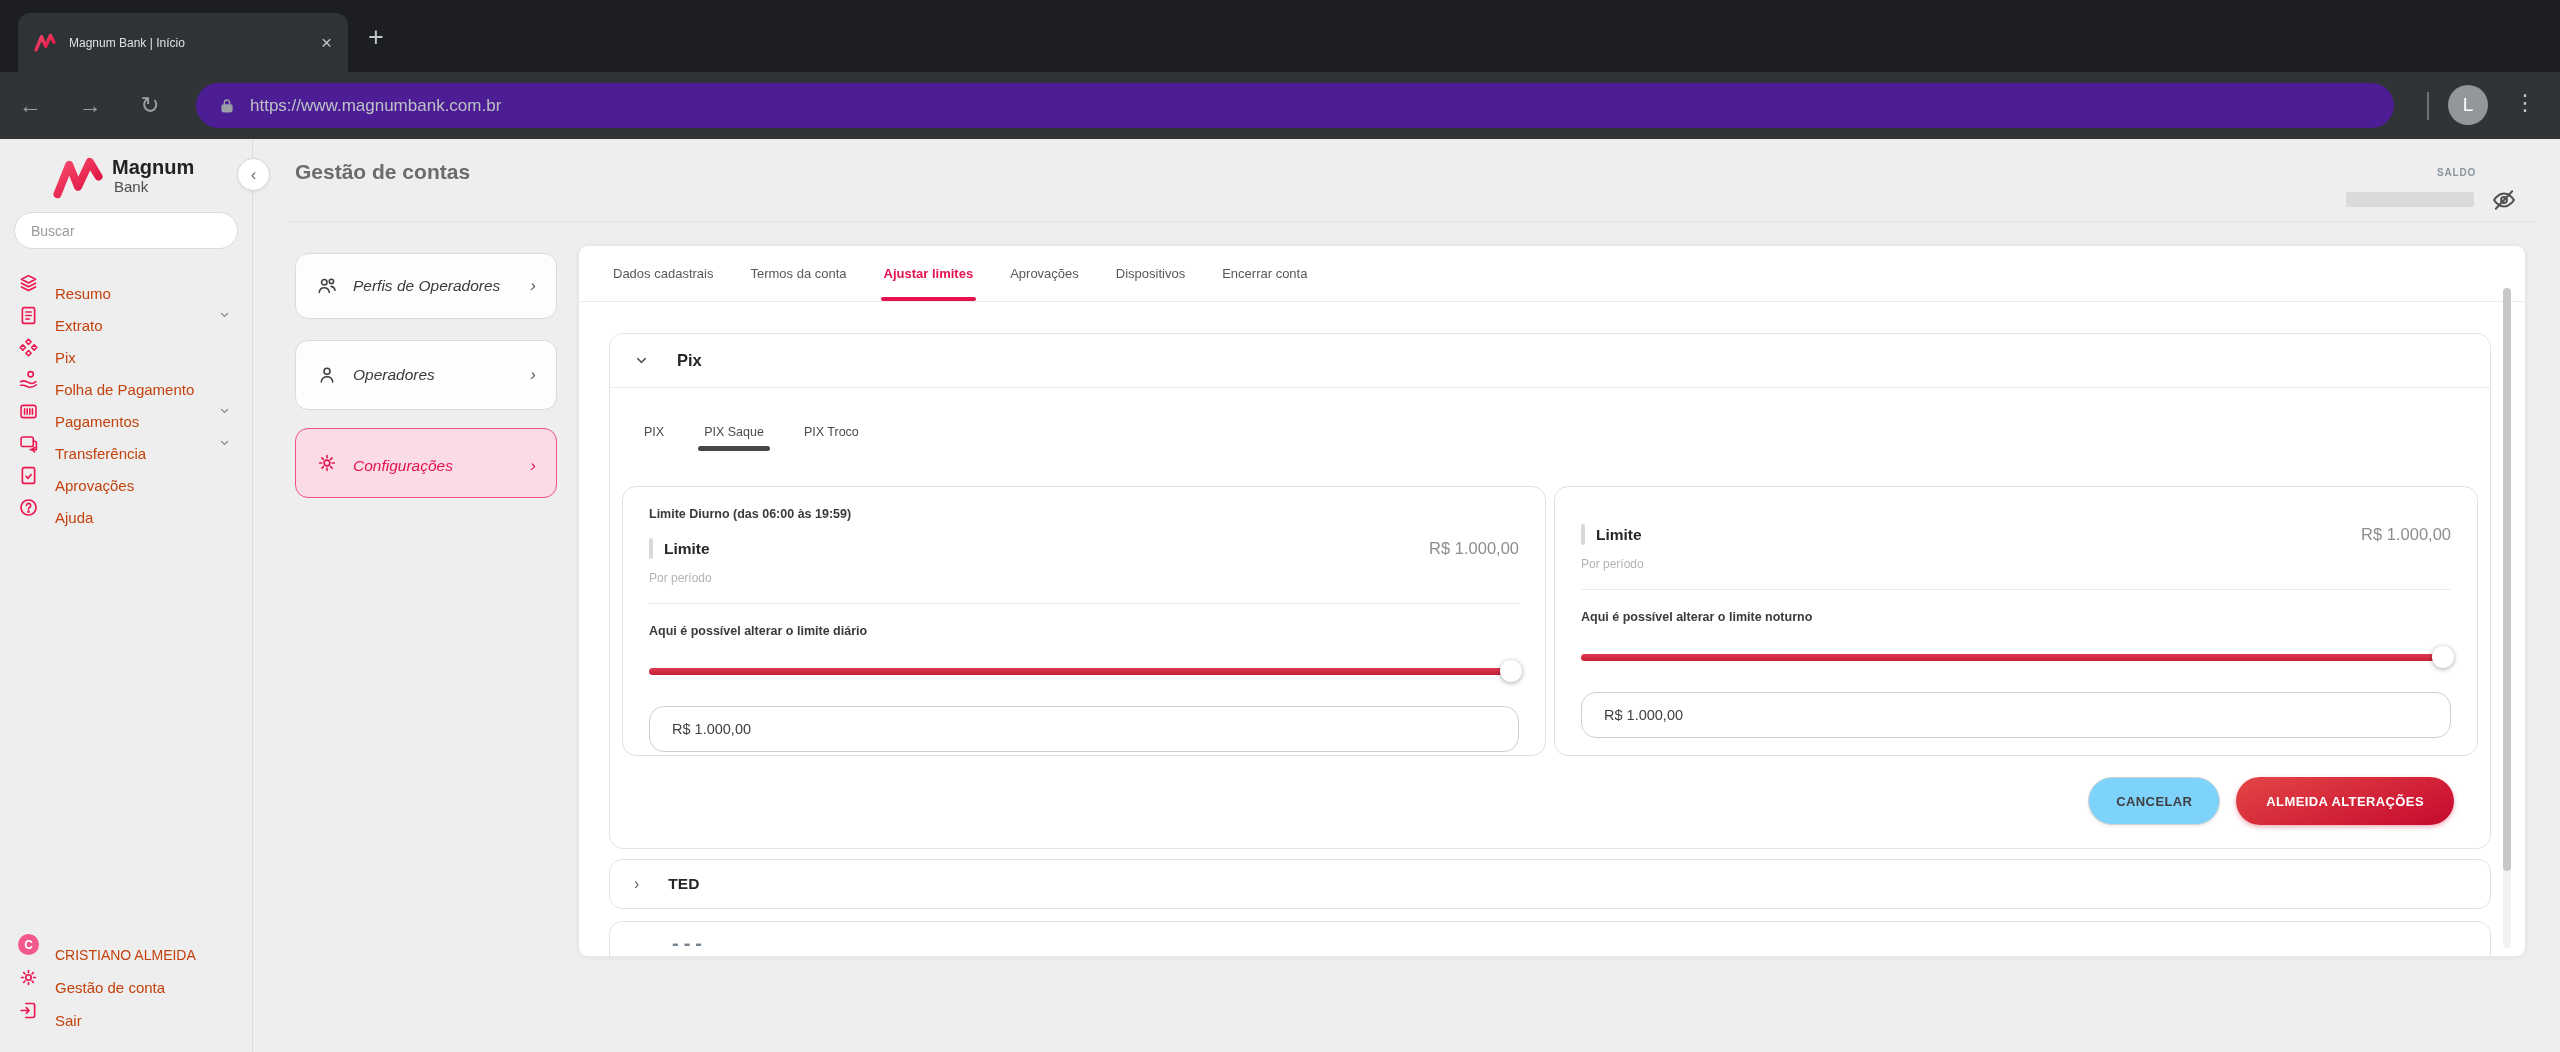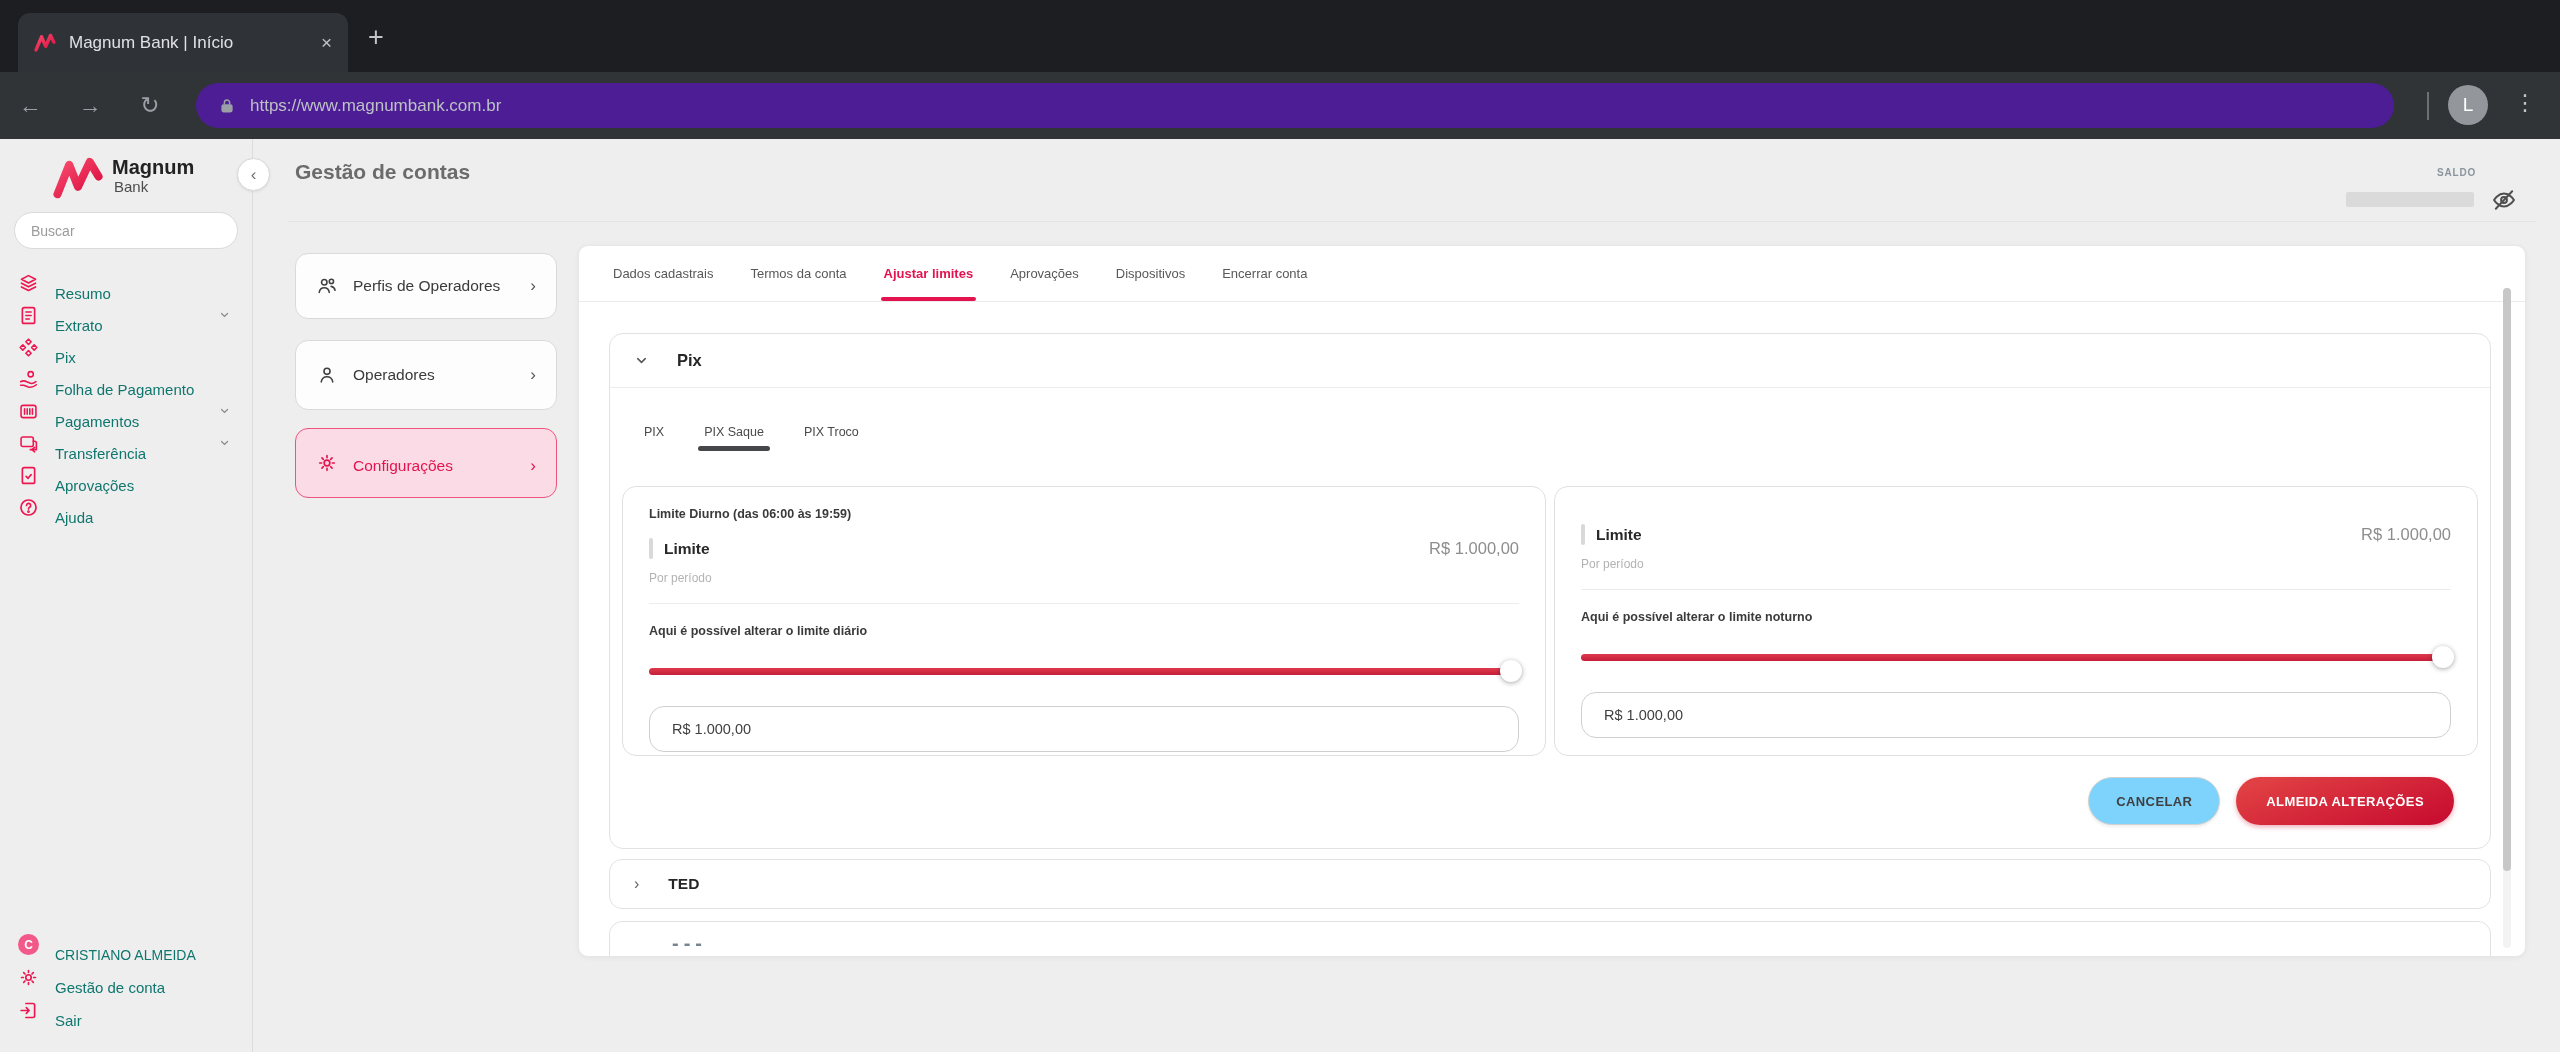--- a/index.html
+++ b/index.html
@@ -3,21 +3,21 @@
 <meta charset="utf-8">
 <style>
   * { margin:0; padding:0; box-sizing:border-box; }
   html,body { width:2560px; height:1052px; overflow:hidden; background:#efeeee;
     font-family:"Liberation Sans","DejaVu Sans",sans-serif; }
 
   
   .tabbar { position:absolute; left:0; top:0; width:2560px; height:72px; background:#1c1e21; }
   .tab { position:absolute; left:18px; top:13px; width:330px; height:59px; background:#2f3236;
     border-radius:12px 12px 0 0; display:flex; align-items:center; padding:0 16px; gap:13px; }
-  .tab-title { color:#dfe1e5; font-size:17px; flex:1; white-space:nowrap; overflow:hidden; }
+  .tab-title { color:#dfe1e5; font-size:12px; flex:1; white-space:nowrap; overflow:hidden; }
   .tab-close { color:#bfc3c7; font-size:19px; cursor:pointer; }
   .newtab-btn { position:absolute; left:368px; top:22px; color:#c3c6c9; font-size:27px; font-weight:300; cursor:pointer; }
   .toolbar { position:absolute; left:0; top:72px; width:2560px; height:67px; background:#303437;
     display:flex; align-items:center; }
   .nav-ico { color:#9aa0a6; font-size:23px; width:60px; text-align:center; cursor:pointer; }
   .urlbar { position:absolute; left:196px; top:83px; width:2198px; height:45px; background:#4c1d95;
     border-radius:23px; display:flex; align-items:center; padding:0 22px; gap:14px; }
   .url-text { color:#bdc1c6; font-size:17px; }
   .tb-divider { position:absolute; left:2427px; top:92px; width:2px; height:28px; background:#6d7175; }
   .profile-avatar { position:absolute; left:2448px; top:85px; width:40px; height:40px; border-radius:50%;
@@ -33,39 +33,39 @@
   .collapse-btn { position:absolute; left:237px; top:158px; width:33px; height:33px; border-radius:50%;
     background:#fff; border:1px solid #d7d7d7; color:#6f6f6f; font-size:17px; display:flex; align-items:center;
     justify-content:center; cursor:pointer; z-index:5; box-shadow:0 1px 3px rgba(0,0,0,.08); }
   .search-input { position:absolute; left:14px; top:73px; width:224px; height:37px; border-radius:19px;
     border:1px solid #dadada; background:#fff; padding:0 16px; font-size:14px; color:#3c3c3c; outline:none;
     font-family:inherit; }
   .search-input::placeholder { color:#9b9b9b; }
   .side-menu { position:absolute; left:0; top:128px; width:253px; }
   .side-item { display:flex; align-items:center; height:32px; padding:0 18px 0 18px; cursor:pointer; }
   .side-item svg { flex:0 0 21px; }
-  .side-label { font-size:15px; color:#0f766e; margin-left:16px; flex:1; white-space:nowrap;margin-top:20px; }
+  .side-label { font-size:15px; color:#c2410c; margin-left:16px; flex:1; white-space:nowrap;margin-top:20px; }
   .side-chev { color:#8a8a8a; }
   .side-footer { position:absolute; left:0; top:789px; width:253px; }
   .side-footer .side-item { height:33px; }
   .user-initial-avatar { width:21px; height:21px; border-radius:50%; background:#f2588a; color:#fff;
     font-size:12px; font-weight:bold; display:flex; align-items:center; justify-content:center; flex:0 0 21px; }
   .footer-name { font-size:14px; }
 
   
   .page-title { position:absolute; left:295px; top:160px; font-size:21px; font-weight:bold; color:#6b6b6b; }
   .saldo-label { position:absolute; left:2437px; top:167px; font-size:10px; font-weight:bold; color:#8a949e;
     letter-spacing:.8px; }
   .saldo-bar { position:absolute; left:2346px; top:192px; width:128px; height:15px; background:#dadada; border-radius:2px; }
   .saldo-eye { position:absolute; left:2490px; top:186px; cursor:pointer; }
   .header-divider { position:absolute; left:288px; top:221px; width:2248px; height:1px; background:#e4e4e4; }
 
   
   .acct-card { position:absolute; left:295px; width:262px; background:#fdfdfd; border:1px solid #dadada;
-    border-radius:13px; display:flex; align-items:center; padding:0 20px; cursor:pointer; }
+    border-radius:13px; display:flex; align-items:center; padding:0 20px; cursor:pointer;font-style:italic; }
   .acct-card svg { flex:0 0 22px; }
   .acct-label { font-size:15.5px; color:#3a3a3a; margin-left:15px; flex:1; }
   .acct-chev { color:#555; font-size:17px; }
   .acct-card.c1 { top:253px; height:66px; }
   .acct-card.c2 { top:340px; height:70px; }
   .acct-card.c3 { top:428px; height:70px; background:#fbdce6; border:1.5px solid #ef537c; }
   .acct-card.c3 .acct-label, .acct-card.c3 .acct-chev { color:#e4134f;margin-top:6px; }
   .acct-card.c3 .acct-label { font-weight:bold; font-weight:normal; }
 
   

